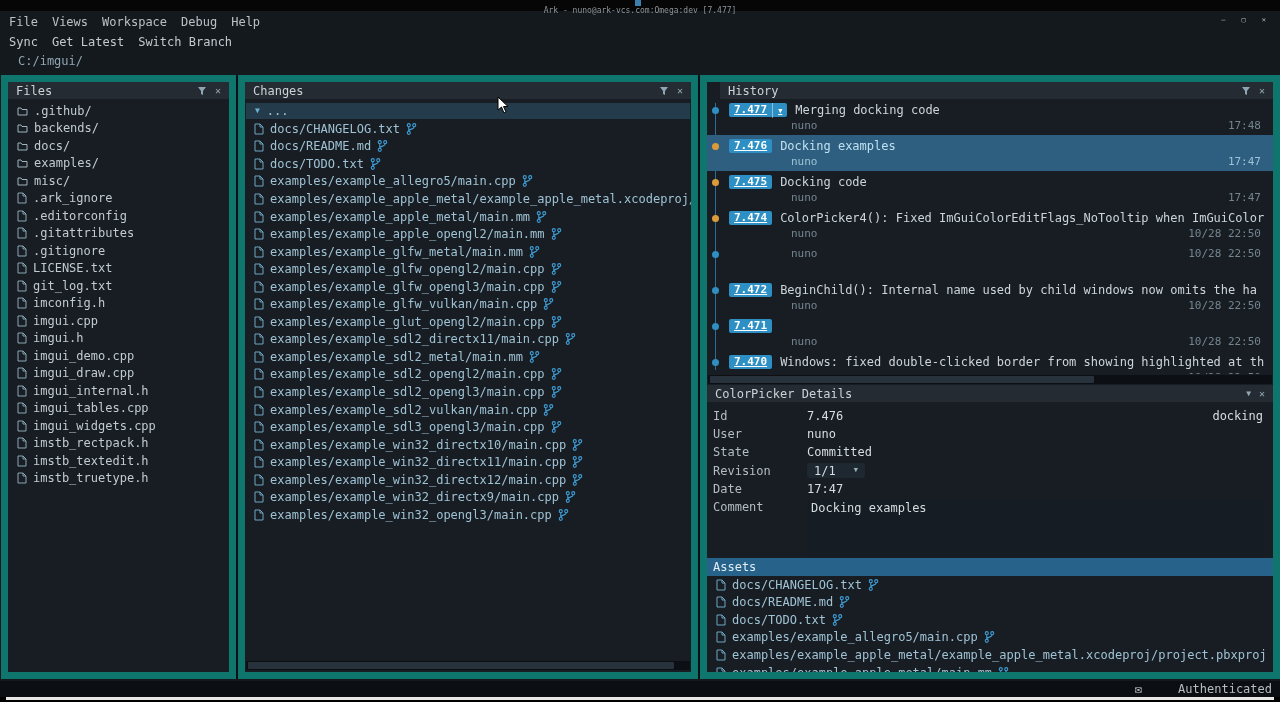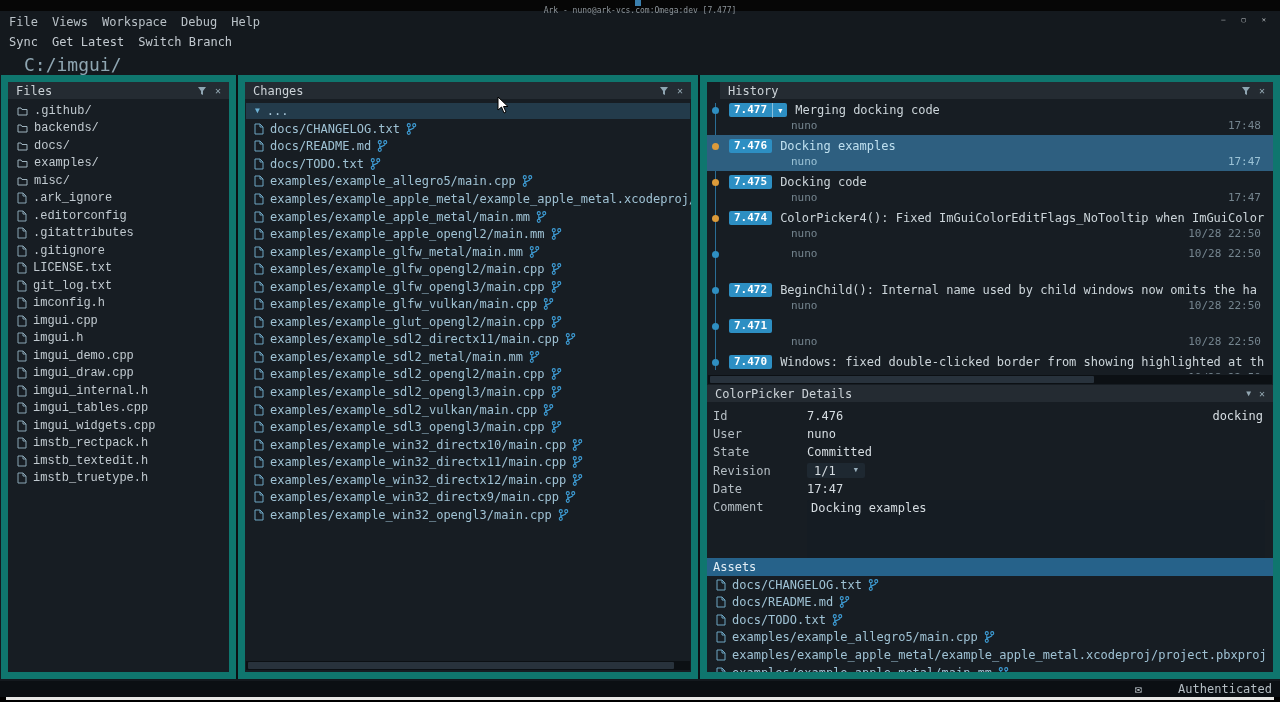--- a/index.html
+++ b/index.html
@@ -13,35 +13,35 @@
   .win-controls{margin-left:auto;display:flex;gap:16px;padding-right:10px;color:#b9bec2;font-size:7px;}
   .win-controls span{cursor:default;line-height:11px;}
 
   
   .menubar{position:absolute;left:0;top:11px;width:100%;height:21px;display:flex;align-items:center;
     font-size:12px;color:#b9c1c7;padding-left:2px;}
   .menu-item{padding:0 7px;}
   .toolbar{position:absolute;left:0;top:32px;width:100%;height:20px;display:flex;align-items:center;
     font-size:12px;color:#c3cad0;padding-left:2px;}
   .tool-btn{padding:0 7px;}
-  .pathbar{position:absolute;left:24px;top:54px;font-size:18px;color:#8fa6b2;}
+  .pathbar{position:absolute;left:18px;top:54px;font-size:12px;color:#8fa6b2;}
 
   
   .panel{position:absolute;background:#171d23;border:7px solid #0f766e;}
   .files-panel{left:1px;top:75px;width:235px;height:604px;}
   .changes-panel{left:238px;top:75px;width:460px;height:604px;}
   .right-col{left:700px;top:75px;width:580px;height:604px;}
 
   .panel-header{height:17px;background:#242b32;display:flex;align-items:center;
     font-size:12px;color:#ccd3d8;padding:0 8px;gap:8px;}
   .panel-header .title{margin-right:auto;}
   .hicon{display:flex;align-items:center;color:#93a7b2;font-size:10px;line-height:10px;}
 
   
-  .f-list{position:absolute;top:20px;left:0;right:0;bottom:12px;overflow:hidden;font-family:Liberation Mono, monospace;}
+  .f-list{position:absolute;top:20px;left:0;right:0;bottom:12px;overflow:hidden;}
   .f-row{height:17.5px;display:flex;align-items:center;gap:6px;padding-left:9px;
     font-size:12px;color:#c2cbd1;white-space:nowrap;overflow:hidden;}
   .f-icon{display:flex;align-items:center;flex-shrink:0;}
   .f-icon .ic-folder{display:none;}
   .f-icon.type-folder .ic-folder{display:block;}
 
   
   .expander-row{position:absolute;top:21px;left:1px;right:1px;height:16px;background:rgba(64,128,170,.30);
     display:flex;align-items:center;gap:7px;padding-left:9px;font-size:12px;color:#a9c8da;}
   .expander-tri{font-size:8px;color:#6db2d6;line-height:8px;}
@@ -59,21 +59,21 @@
   .history-header{position:absolute;top:0;left:13px;right:0;}
   .h-list{position:absolute;top:17px;left:0;right:0;height:275px;overflow:hidden;}
   .h-list::before{content:"";position:absolute;left:8px;top:4px;bottom:4px;width:1px;background:#2a6e96;}
   .h-row{position:relative;height:36px;padding:3px 8px 0 22px;overflow:hidden;}
   .h-row.selected{background:#2e5f80;}
   .graph-dot{position:absolute;left:5px;top:8px;width:7px;height:7px;border-radius:50%;background:#2f8fc2;}
   .graph-dot.dot-orange{background:#dc9b3a;}
   .graph-dot.dot-blue{background:#2f8fc2;}
   .h-line1{display:flex;align-items:center;height:16px;}
   .badge{background:#2d8fc3;color:#ffffff;font-size:11px;font-weight:bold;height:14px;line-height:14px;
-    padding:2px 5px;border-radius:2px;display:inline-flex;align-items:center;flex-shrink:0;}
+    padding:2px 5px;border-radius:2px;display:inline-flex;align-items:center;flex-shrink:0;text-decoration:underline;}
   .badge-arrow{display:none;}
   .badge-arrow.has_dropdown{display:inline-block;margin-left:5px;padding-left:5px;
     border-left:1px solid rgba(255,255,255,.45);}
   .badge-arrow.has_dropdown::before{content:"▼";font-size:7px;}
   .h-title{margin-left:8px;font-size:12px;color:#ccd5da;white-space:nowrap;overflow:hidden;min-width:0;}
   .h-row.selected .h-title{color:#bfe0ef;}
   .h-line2{display:flex;align-items:center;height:15px;padding-left:62px;}
   .h-author,.h-when{font-size:11px;color:#75858f;}
   .h-row.selected .h-author,.h-row.selected .h-when{color:#9cc3d6;}
   .h-when{margin-left:auto;padding-right:4px;white-space:nowrap;}

